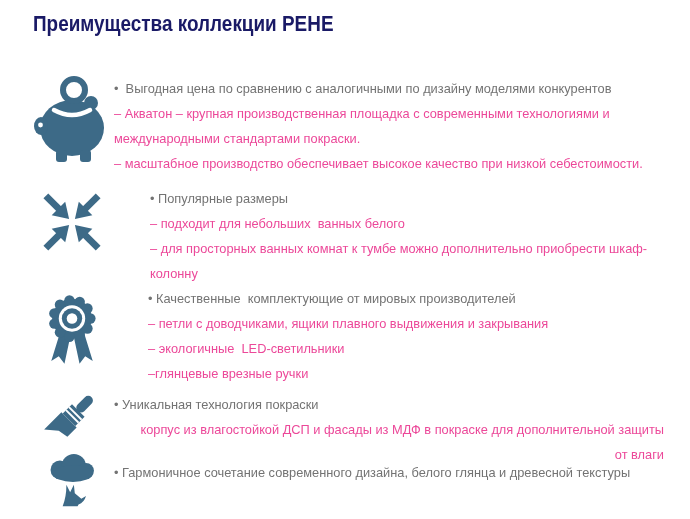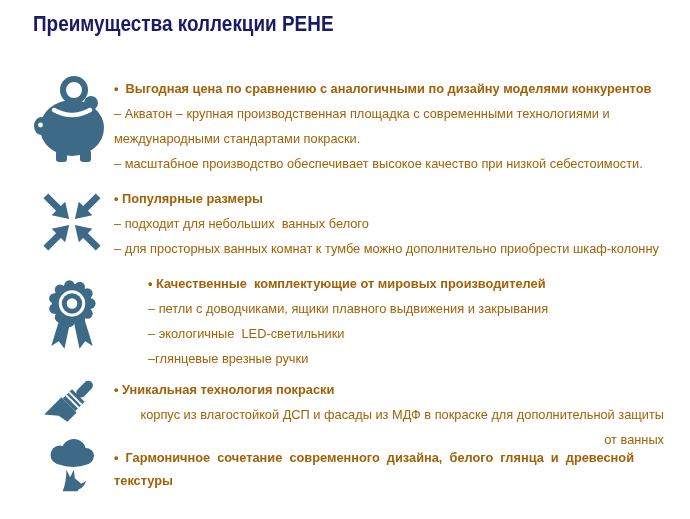--- a/index.html
+++ b/index.html
@@ -5,24 +5,24 @@
   html,body{margin:0;padding:0;background:#ffffff;}
   body{width:690px;height:519px;font-family:"Liberation Sans",sans-serif;}
   .slide{position:relative;width:690px;height:519px;background:#ffffff;overflow:hidden;padding-left:44px;}
   .title{position:absolute;left:33px;top:12px;margin:0;font-size:21.5px;font-weight:700;
          color:#1a1a66;white-space:nowrap;transform:scaleX(0.88);transform-origin:left top;}
   .rows{position:absolute;left:0;top:76px;width:690px;}
   .row{display:flex;align-items:flex-start;}
   .icon-cell{flex:0 0 114px;display:flex;justify-content:center;padding-left:30px;box-sizing:border-box;
              color:#3d6a87;}
   .content{flex:1 1 auto;padding-right:26px;box-sizing:border-box;}
-  .line{font-size:12.8px;line-height:25px;color:#a16207;white-space:pre-wrap;}
-  .heading{font-weight:700;color:#a16207;}
+  .line{font-size:12.8px;line-height:25px;color:#ec4899;white-space:pre-wrap;}
+  .heading{font-weight:400;color:#737373;}
   .row-1{margin-bottom:10px;}
-  .row-2{margin-bottom:10px;}
+  .row-2{gap:36px;}
   .row-3{margin-bottom:6px;gap:34px;}
   .row-4{margin-bottom:0;}
   .row-5{margin-top:-6px;}
   .row-2 .icon-cell svg{margin-top:5px;}
   .row-3 .icon-cell svg{margin-top:2px;}
   .row-4 .icon-cell svg{margin-top:-4px;}
   .row-5 .icon-cell svg{margin-top:-8px;}
   .row-4 .line.indent{padding-left:5px;text-align:right;}
   .row-5 .heading{width:520px;text-align:justify;white-space:normal;line-height:23px;}
 </style>
@@ -117,21 +117,21 @@
             <rect x="23" y="21" width="19" height="14"></rect>
             <polygon points="21,35 44,35 44,49 33,51 21,61"></polygon>
             <line x1="23" y1="25.5" x2="42" y2="25.5" stroke="#ffffff" stroke-width="2"></line>
             <line x1="23" y1="30" x2="42" y2="30" stroke="#ffffff" stroke-width="2"></line>
           </g>
         </svg>
       </div>
       <div class="content">
         <div class="line heading">• Уникальная технология покраски</div>
         <div class="line indent">корпус из влагостойкой ДСП и фасады из МДФ в покраске для дополнительной защиты</div>
-        <div class="line indent">от ванных</div>
+        <div class="line indent">от влаги</div>
       </div>
     </section>
 
     <section class="row row-5">
       <div class="icon-cell">
         <svg width="56" height="60" viewBox="0 0 60 62" fill="currentColor" aria-hidden="true">
           <circle cx="17" cy="17" r="10"></circle>
           <circle cx="32" cy="13" r="13"></circle>
           <circle cx="45" cy="18" r="8.5"></circle>
           <ellipse cx="31" cy="21" rx="21" ry="9"></ellipse>

